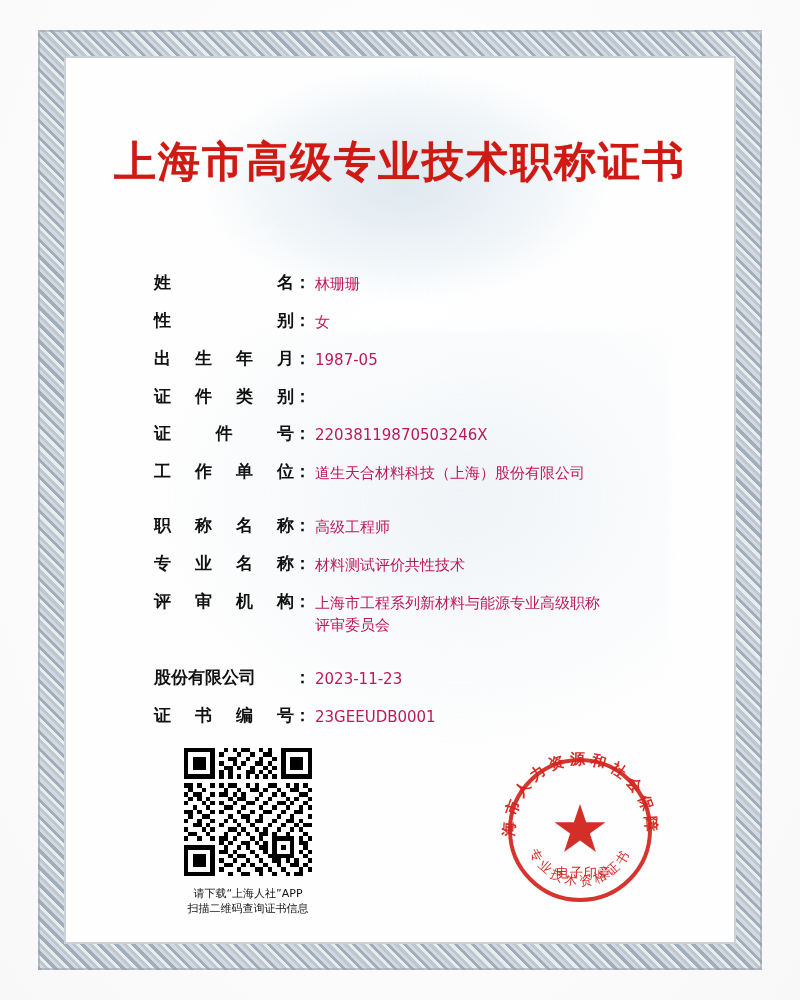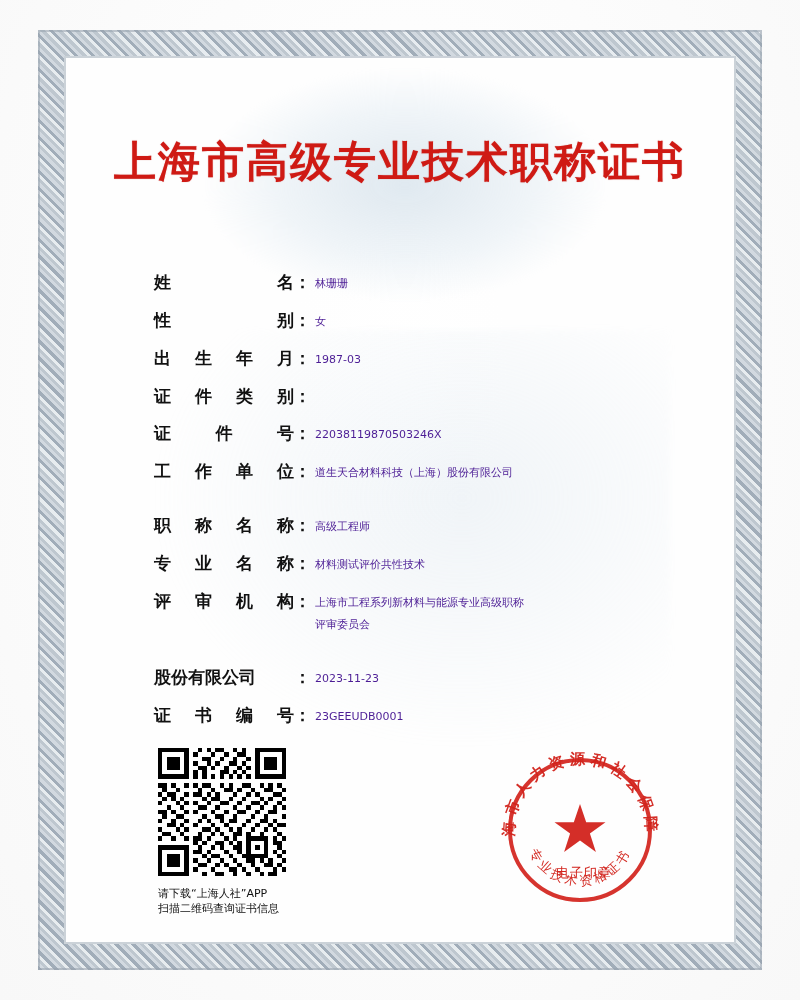--- a/index.html
+++ b/index.html
@@ -140,35 +140,35 @@
     font-family: "DejaVu Sans", "Liberation Sans", sans-serif;
     font-weight: bold;
     font-size: 17px;
     color: #111111;
     text-align: left;
   }
 
   .value {
     flex: 1 1 auto;
     font-family: "DejaVu Sans", "Liberation Sans", sans-serif;
-    font-size: 11px;
-    color: #4c1d95;
+    font-size: 15px;
+    color: #be185d;
     line-height: 22px;
     padding-top: 2px;
     padding-left: 4px;
     white-space: pre-line;
   }
 
   
   .qr-wrap {
     position: absolute;
     left: 94px;
     top: 692px;
     width: 180px;
-    text-align: left;
+    text-align: center;
   }
   .qr {
     width: 128px;
     height: 128px;
     margin: 0 auto;
     image-rendering: pixelated;
   }
   .qr-caption {
     margin-top: 6px;
     font-family: "DejaVu Sans", "Liberation Sans", sans-serif;
@@ -232,21 +232,21 @@
       </div>
 
       <div class="row">
         <div class="label spread">
             <span>出</span>
             <span>生</span>
             <span>年</span>
             <span>月</span>
           </div>
         <div class="colon">：</div>
-        <div class="value">1987-03</div>
+        <div class="value">1987-05</div>
       </div>
 
       <div class="row">
         <div class="label spread">
             <span>证</span>
             <span>件</span>
             <span>类</span>
             <span>别</span>
           </div>
         <div class="colon">：</div>

